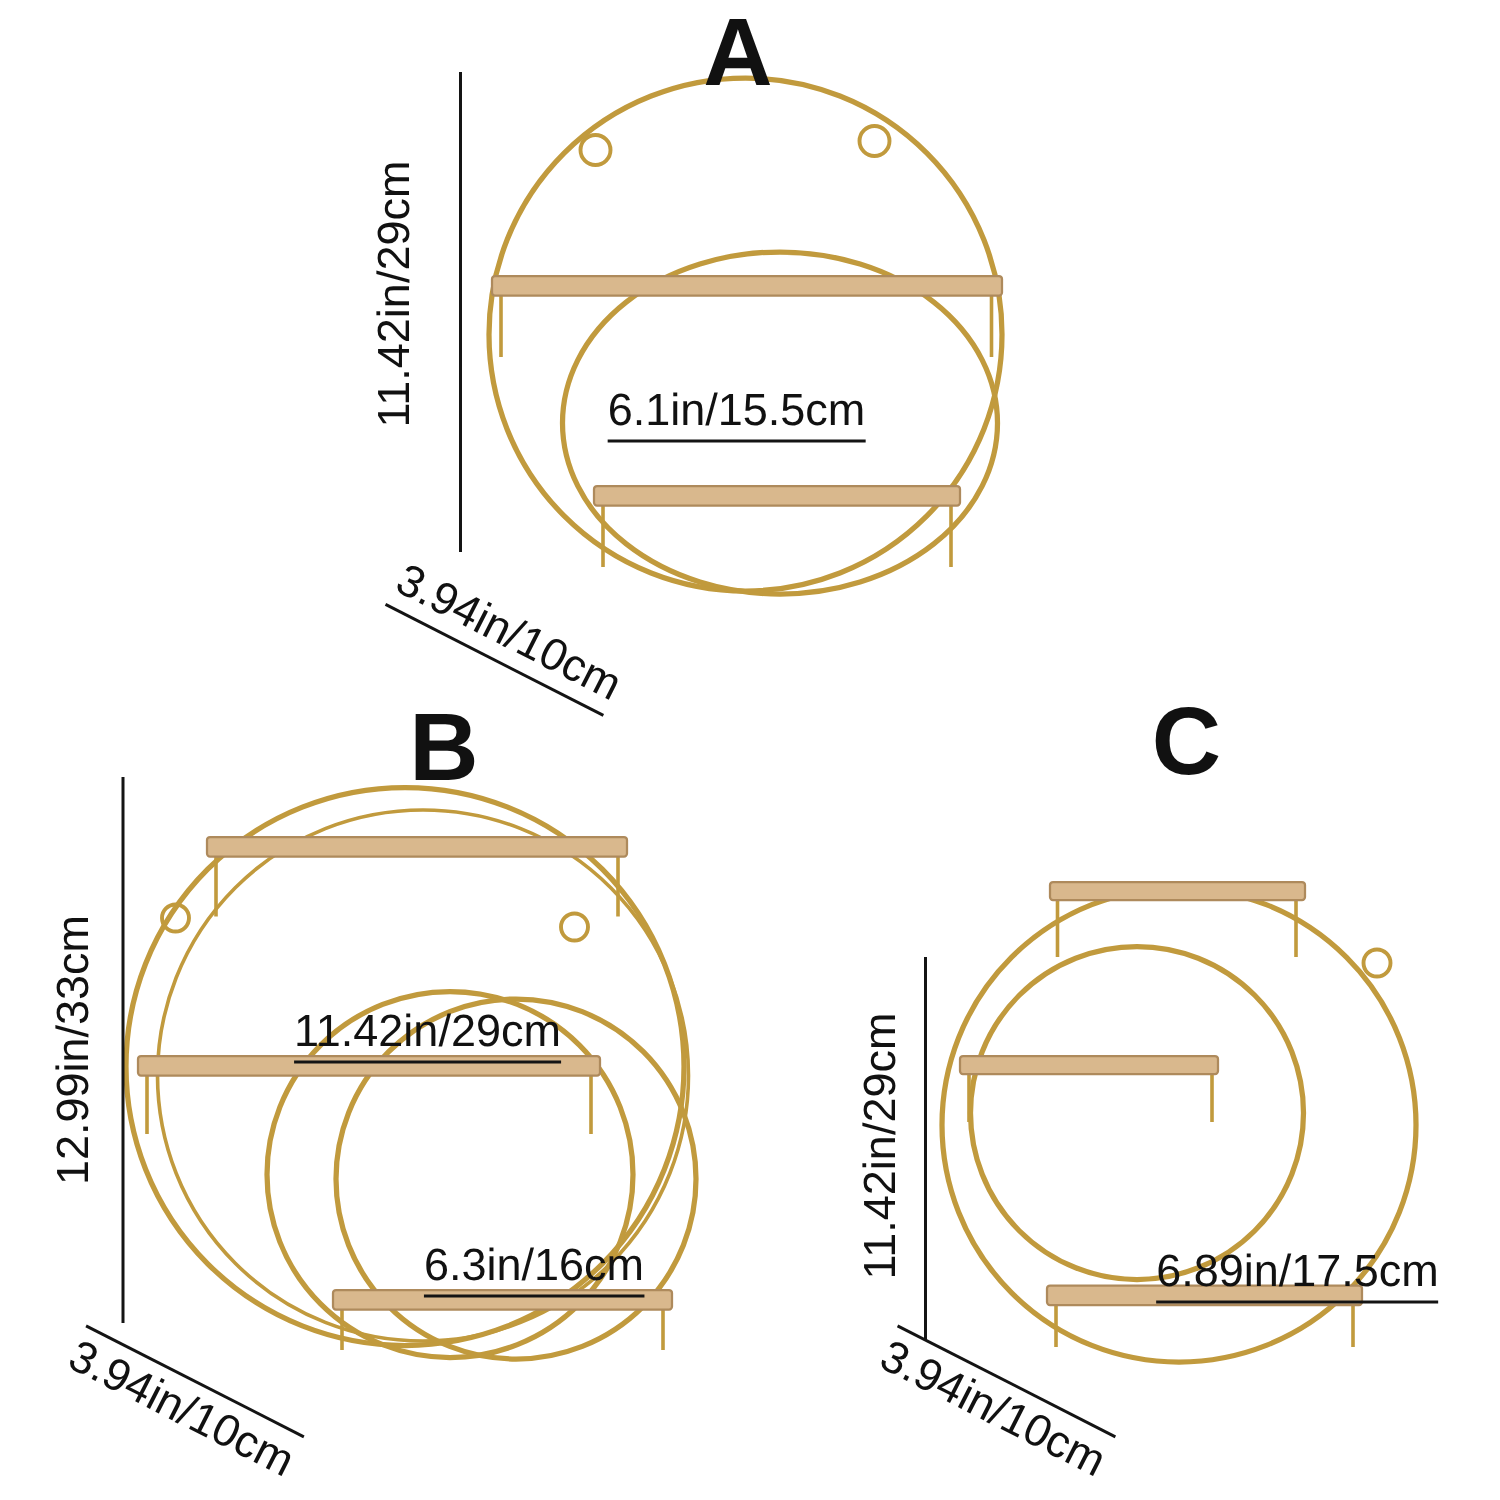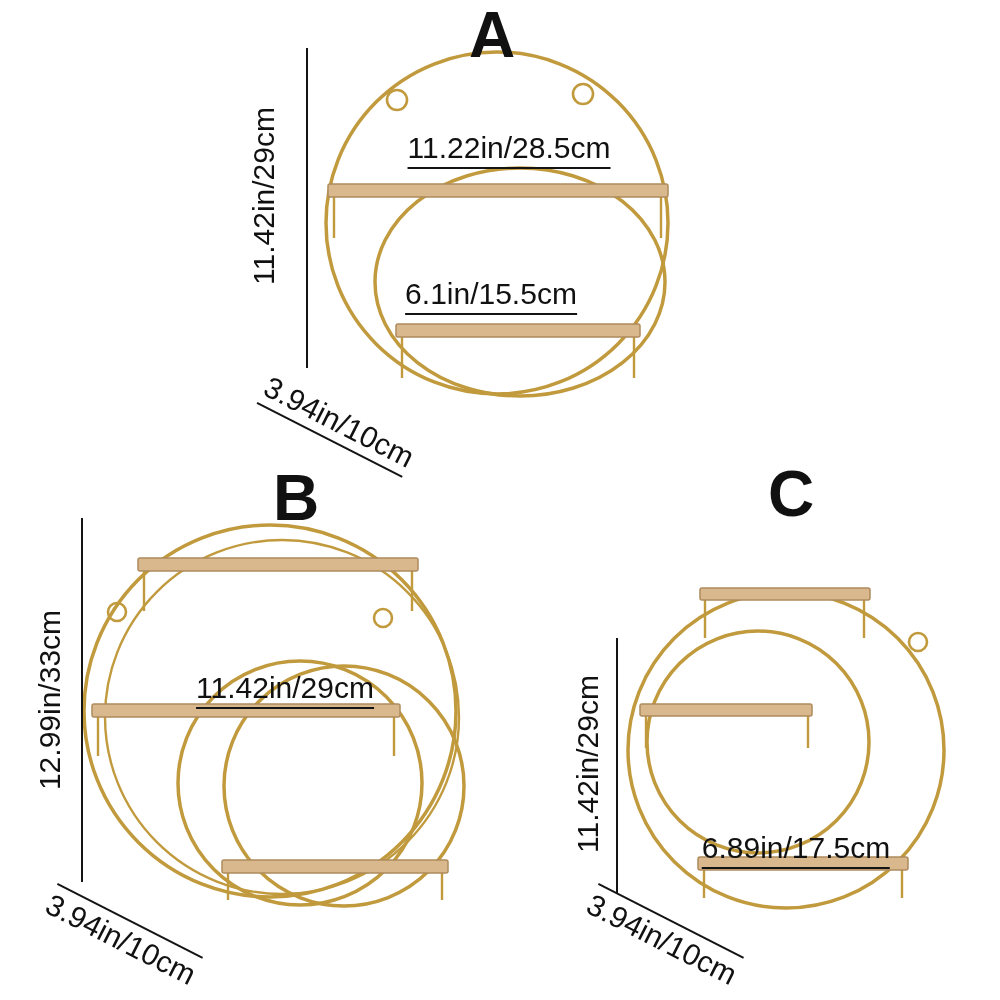--- a/index.html
+++ b/index.html
@@ -77,27 +77,27 @@
       <line class="post" x1="902" y1="870" x2="902" y2="898"></line>
       <rect class="wood" x="700" y="588" width="170" height="12" rx="2"></rect>
       <rect class="wood" x="640" y="704" width="172" height="12" rx="2"></rect>
       <rect class="wood" x="698" y="857" width="210" height="13" rx="2"></rect>
       <line class="mline" x1="617" y1="638" x2="617" y2="893"></line>
     </g>
   </svg>
 
   <div class="lbl letter" style="left:492px;top:35px">A</div>
   <div class="lbl meas rotl" style="left:263px;top:196px">11.42in/29cm</div>
-  <div class="lbl meas u" style="left:509px;top:150px">11.22in/28.5cm</div>
-  <div class="lbl meas u" style="left:491px;top:296px">6.1in/15.5cm</div>
+  <div class="lbl meas u" style="left:491px;top:276px">6.1in/15.5cm</div>
   <div class="lbl meas rotd u" style="left:338px;top:424px">3.94in/10cm</div>
 
   <div class="lbl letter" style="left:296px;top:498px">B</div>
   <div class="lbl meas rotl" style="left:49px;top:700px">12.99in/33cm</div>
   <div class="lbl meas u" style="left:285px;top:690px">11.42in/29cm</div>
+  <div class="lbl meas u" style="left:356px;top:846px">6.3in/16cm</div>
   <div class="lbl meas rotd o" style="left:122px;top:937px">3.94in/10cm</div>
 
   <div class="lbl letter" style="left:791px;top:494px">C</div>
   <div class="lbl meas rotl" style="left:587px;top:764px">11.42in/29cm</div>
-  <div class="lbl meas u" style="left:796px;top:850px">6.89in/17.5cm</div>
+  <div class="lbl meas u" style="left:865px;top:850px">6.89in/17.5cm</div>
   <div class="lbl meas rotd o" style="left:663px;top:937px">3.94in/10cm</div>
 
 </div>
 
 </body></html>

